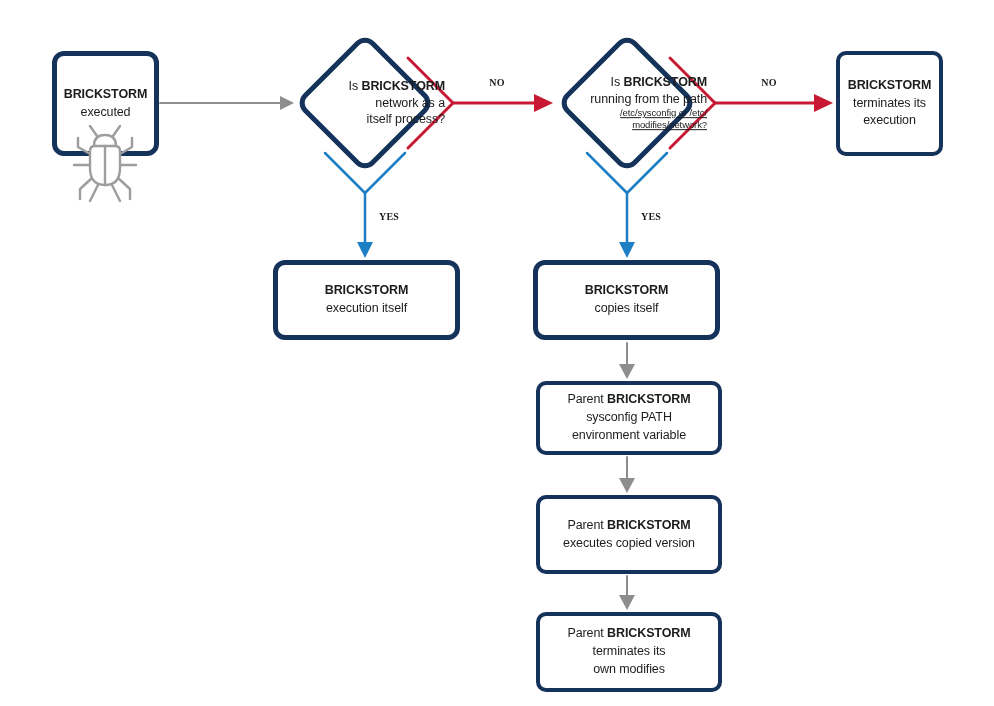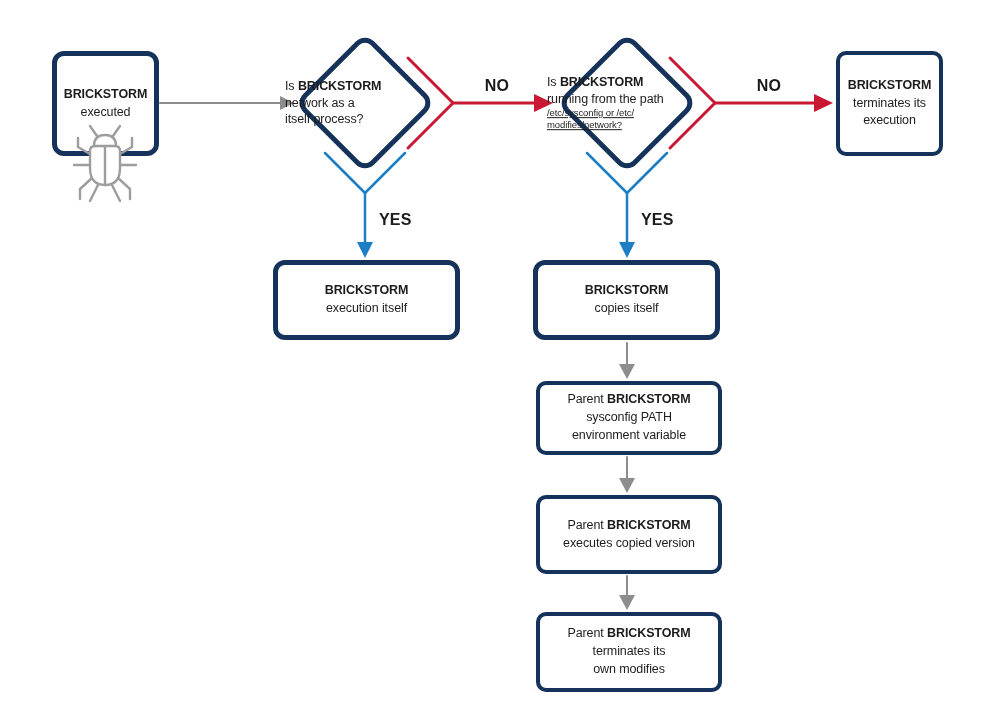--- a/index.html
+++ b/index.html
@@ -21,23 +21,23 @@
     border-radius:10px;box-sizing:border-box;display:flex;flex-direction:column;
     align-items:center;justify-content:center;text-align:center;
     font-size:12.5px;line-height:1.42;letter-spacing:-0.1px;}
   .node.thick{border-width:5px;border-radius:12px;}
   .line{white-space:nowrap;}
   b{font-weight:700;}
   .diamond-wrap{position:absolute;z-index:1;width:100px;height:100px;}
   .diamond-shape{position:absolute;inset:0;background:#fff;border:5px solid var(--navy);
     border-radius:13px;box-sizing:border-box;transform:rotate(45deg);}
   .diamond-text{position:absolute;left:50%;top:50%;transform:translate(-50%,-50%);
-    width:160px;text-align:left;font-size:12.5px;line-height:1.32;letter-spacing:-0.1px;}
+    width:160px;text-align:right;font-size:12.5px;line-height:1.32;letter-spacing:-0.1px;}
   .small{font-size:9.5px;line-height:1.3;letter-spacing:-0.1px;text-decoration:underline;}
-  .edge-label{position:absolute;z-index:1;font-weight:700;font-size:16px;letter-spacing:0.2px;}
+  .edge-label{position:absolute;z-index:1;font-weight:700;font-size:10px;letter-spacing:0.2px;font-family:Liberation Serif, serif;}
   .edge-label.center{transform:translateX(-50%);}
   .bug{position:absolute;z-index:2;}
   .bug *{vector-effect:non-scaling-stroke;}
 </style>
 </head>
 <body>
 
 <div class="canvas">
 
   <svg class="wires" width="994" height="706" viewBox="0 0 994 706">

